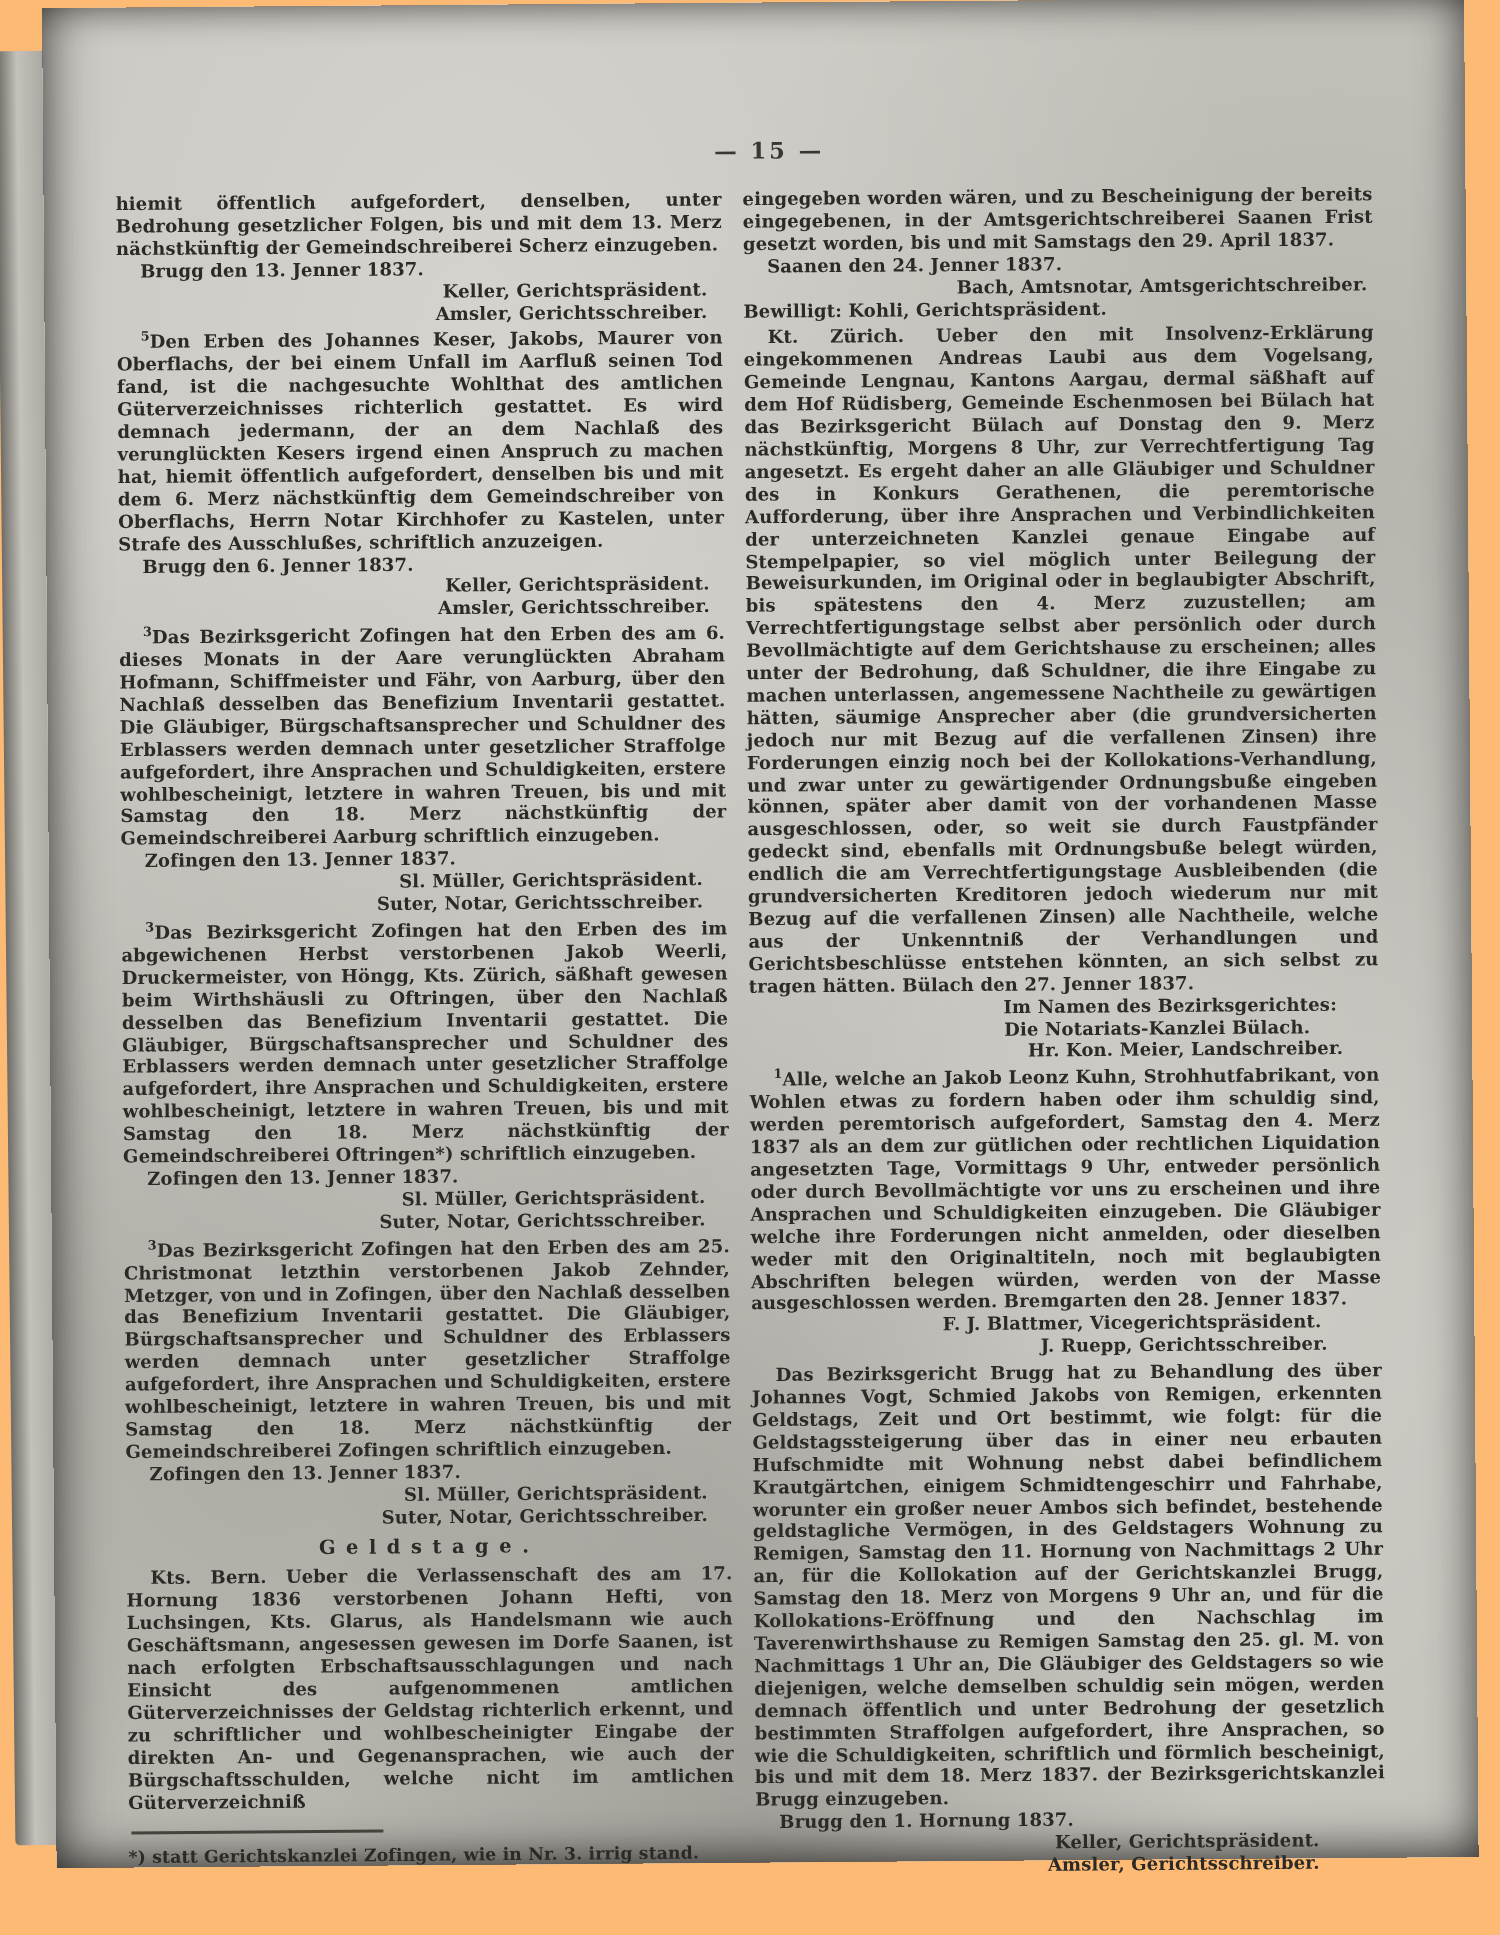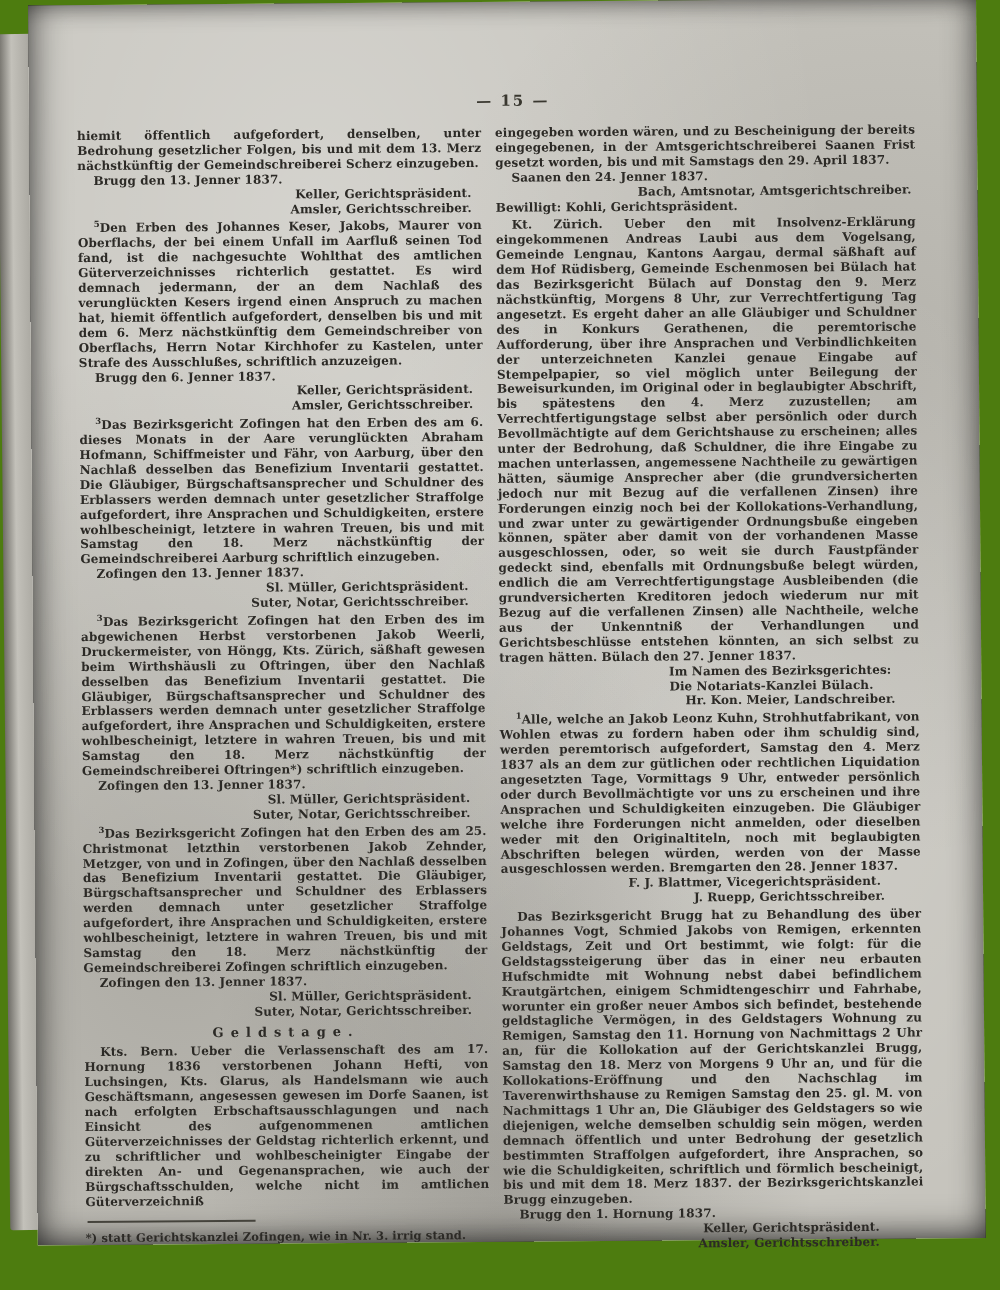--- a/index.html
+++ b/index.html
@@ -2,21 +2,21 @@
 <html><head>
 <meta charset="utf-8">
 <style>
   html, body {
     margin: 0; padding: 0;
     width: 1000px; height: 1290px;
     background: #0a0a0a;
     overflow: hidden;
     font-family: "DejaVu Serif", serif;
   }
-  .stage { position: relative; width: 1000px; height: 1290px; background: #4d7c0f; }
+  .stage { position: relative; width: 1000px; height: 1290px; background: #fdba74; }
 
   
   .page-under {
     position: absolute; left: 4px; top: 34px; width: 38px; height: 1196px;
     background: linear-gradient(90deg, #6e6c66 0%, #c3c1ba 35%, #aeaca5 75%, #8a8881 100%);
     transform: rotate(-0.6deg);
     border-radius: 3px;
   }
 
   .page {

